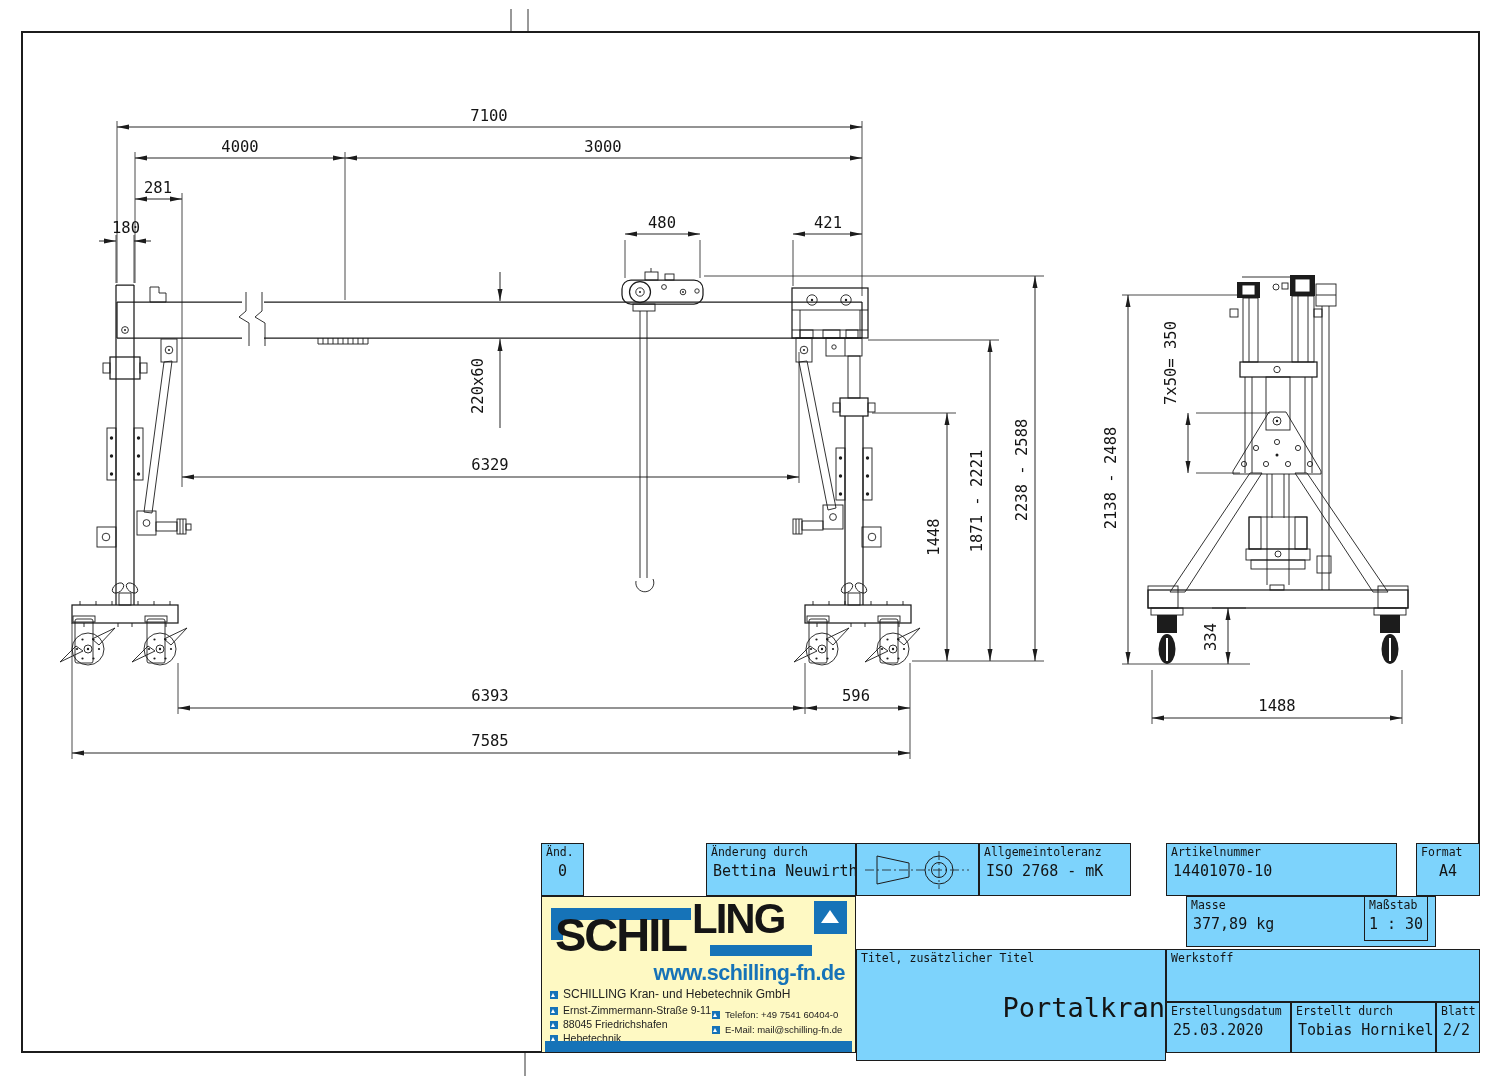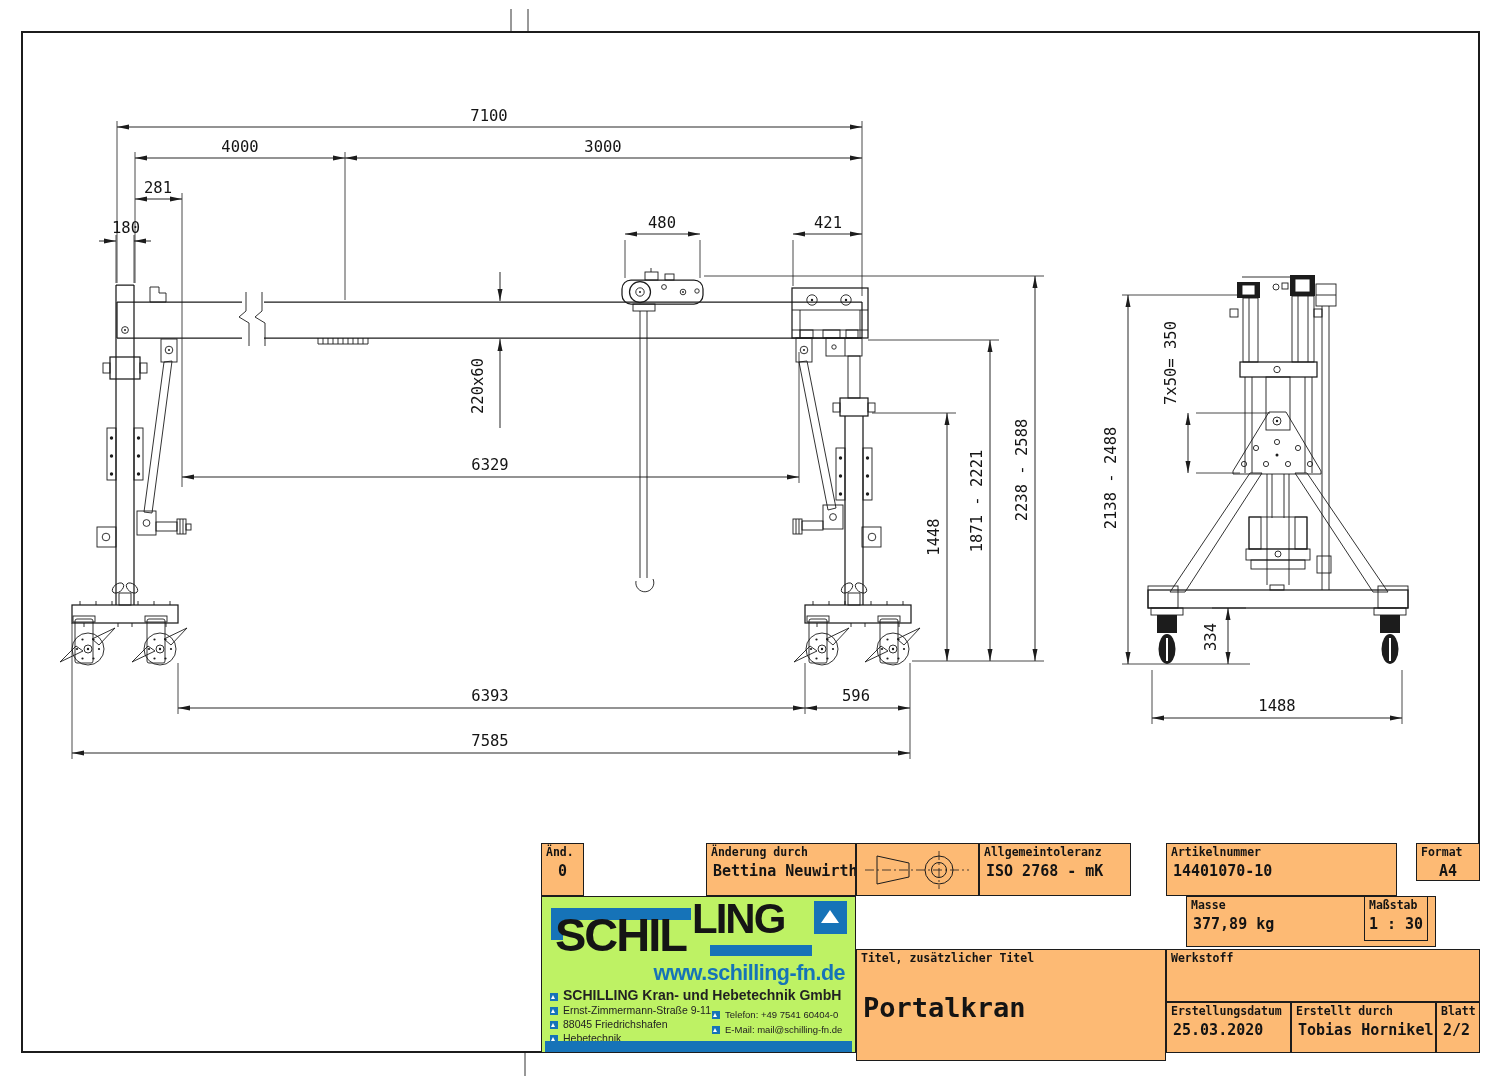--- a/index.html
+++ b/index.html
@@ -11,38 +11,38 @@
   .ol{fill:none;stroke:#1c1c1c;stroke-width:1.25;}
   .tl{fill:none;stroke:#1c1c1c;stroke-width:0.9;}
   .dim{fill:none;stroke:#1c1c1c;stroke-width:0.95;}
   .ext{fill:none;stroke:#1c1c1c;stroke-width:0.8;}
   .blk{fill:#1c1c1c;stroke:none;}
   .wht{fill:#ffffff;stroke:#1c1c1c;stroke-width:0.9;}
   .dimtxt{font-family:"DejaVu Sans Mono",monospace;font-size:15.5px;fill:#141414;text-anchor:middle;}
 
   
   .tb{position:absolute;left:541px;top:843px;width:939px;height:210px;background:#fff;}
-  .cell{position:absolute;border:1.2px solid #1c1c1c;box-sizing:border-box;background:#fdba74;overflow:hidden;font-weight:bold;}
+  .cell{position:absolute;border:1.2px solid #1c1c1c;box-sizing:border-box;background:#7dd3fc;overflow:hidden;}
   .cl{font-size:11.5px;line-height:13px;padding:2px 0 0 4px;white-space:nowrap;}
   .cv{font-size:15px;line-height:17px;padding:4px 0 0 6px;white-space:nowrap;}
   .cv.center{text-align:center;padding-left:0;}
-  .title-big{font-size:27px;text-align:left;margin-top:30px;}
+  .title-big{font-size:27px;text-align:right;margin-top:30px;margin-left:28px;}
 
   
   .logo-cell{position:absolute;left:0;top:53px;width:315px;height:157px;border:1.2px solid #1c1c1c;
-       box-sizing:border-box;background:#bef264;font-family:"Liberation Sans",sans-serif;}
+       box-sizing:border-box;background:#fef9c3;font-family:"Liberation Sans",sans-serif;}
   .logo-rel{position:relative;width:100%;height:100%;}
   .lg-bar{position:absolute;background:var(--blue);}
   .lg-word{position:absolute;font-weight:bold;color:#151515;letter-spacing:-2px;line-height:1;}
   .lg-sq{position:absolute;background:var(--blue);}
   .lg-tri{position:absolute;width:0;height:0;border-left:9px solid transparent;
        border-right:9px solid transparent;border-bottom:13px solid #fff;}
   .lg-www{position:absolute;right:10px;top:64px;color:var(--blue);font-weight:bold;font-size:21.5px;letter-spacing:-0.5px;}
   .lg-line{position:absolute;white-space:nowrap;font-size:10.5px;color:#222;}
-  .lg-line.bold{font-weight:bold;font-size:14px;}
+  .lg-line.bold{font-weight:normal;font-size:12px;}
   .bullet{display:inline-block;width:8px;height:8px;background:var(--blue);position:relative;margin-right:5px;vertical-align:-1px;}
   .bullet:after{content:"";position:absolute;left:1.2px;top:2px;border-left:2.8px solid transparent;
        border-right:2.8px solid transparent;border-bottom:4px solid #fff;}
 </style>
 </head>
 <body>
 
 <div class="sheet-frame"></div>
 
 <svg class="draw" width="1498" height="1077" viewBox="0 0 1498 1077">
@@ -361,21 +361,21 @@
     </svg>
   </div>
   <div class="cell" style="left:438px;top:0;width:152px;height:53px">
     <div class="cl">Allgemeintoleranz</div>
     <div class="cv">ISO 2768 - mK</div>
   </div>
   <div class="cell" style="left:625px;top:0;width:231px;height:53px">
     <div class="cl">Artikelnummer</div>
     <div class="cv">14401070-10</div>
   </div>
-  <div class="cell" style="left:875px;top:0;width:64px;height:38px">
+  <div class="cell" style="left:875px;top:0;width:64px;height:53px">
     <div class="cl">Format</div>
     <div class="cv center">A4</div>
   </div>
 
   <div class="cell" style="left:645px;top:53px;width:250px;height:51px">
     <div class="cl">Masse</div>
     <div class="cv">377,89 kg</div>
   </div>
   <div class="cell" style="left:823px;top:53px;width:64px;height:45px">
     <div class="cl">Maßstab</div>

